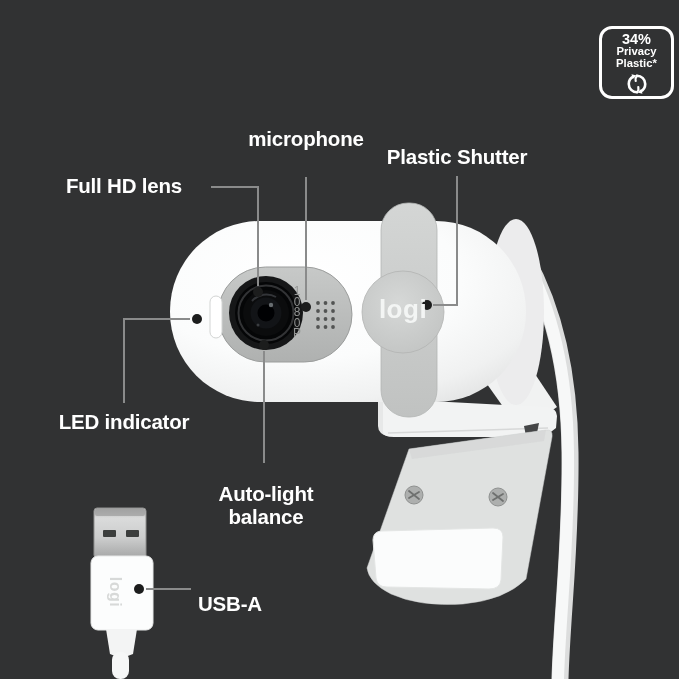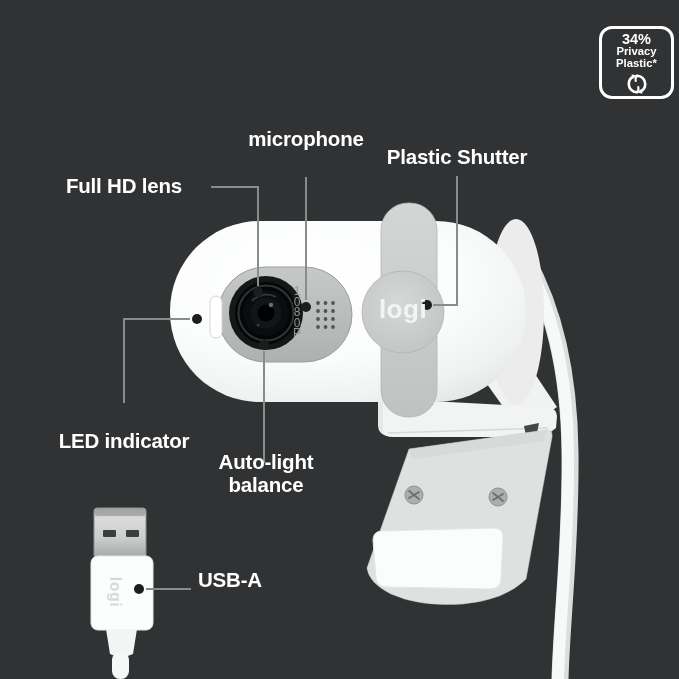--- a/index.html
+++ b/index.html
@@ -8,21 +8,21 @@
     background:#313233;
     font-family:"Liberation Sans",sans-serif;
   }
   .art{position:absolute;left:0;top:0;}
   .label{
     position:absolute;color:#ffffff;
     font-weight:700;font-size:20.5px;line-height:23px;letter-spacing:-0.2px;
     text-align:center;white-space:nowrap;display:flex;flex-direction:column;
   }
   .label.center{transform:translateX(-50%);}
-  .label.left{text-align:left;align-items:flex-start;}
+  .label.left{text-align:left;align-items:flex-start;margin-top:24px;}
   .overlay-text{position:absolute;}
   .shutter-logo{
     left:403px;top:311px;transform:translate(-50%,-54%);
     font-weight:700;font-size:26px;color:#f3f5f4;letter-spacing:0.5px;
   }
   .sensor-label{
     left:293px;top:286px;width:8px;
     font-weight:400;font-size:12px;line-height:10.6px;color:#939594;
     word-break:break-all;text-align:center;
   }
@@ -171,25 +171,25 @@
   </div>
 
   <div class="label center" style="left:457px;top:145px">
     <span>Plastic Shutter</span>
   </div>
 
   <div class="label center" style="left:124px;top:174px">
     <span>Full HD lens</span>
   </div>
 
-  <div class="label center" style="left:124px;top:429px">
+  <div class="label center" style="left:124px;top:410px">
     <span>LED indicator</span>
   </div>
 
-  <div class="label center" style="left:266px;top:450px">
+  <div class="label center" style="left:266px;top:482px">
     <span>Auto-light</span>
     <span>balance</span>
   </div>
 
   <div class="label left" style="left:198px;top:568px">
     <span>USB-A</span>
   </div>
 
   <div class="badge">
     <div class="b1">34%</div>

